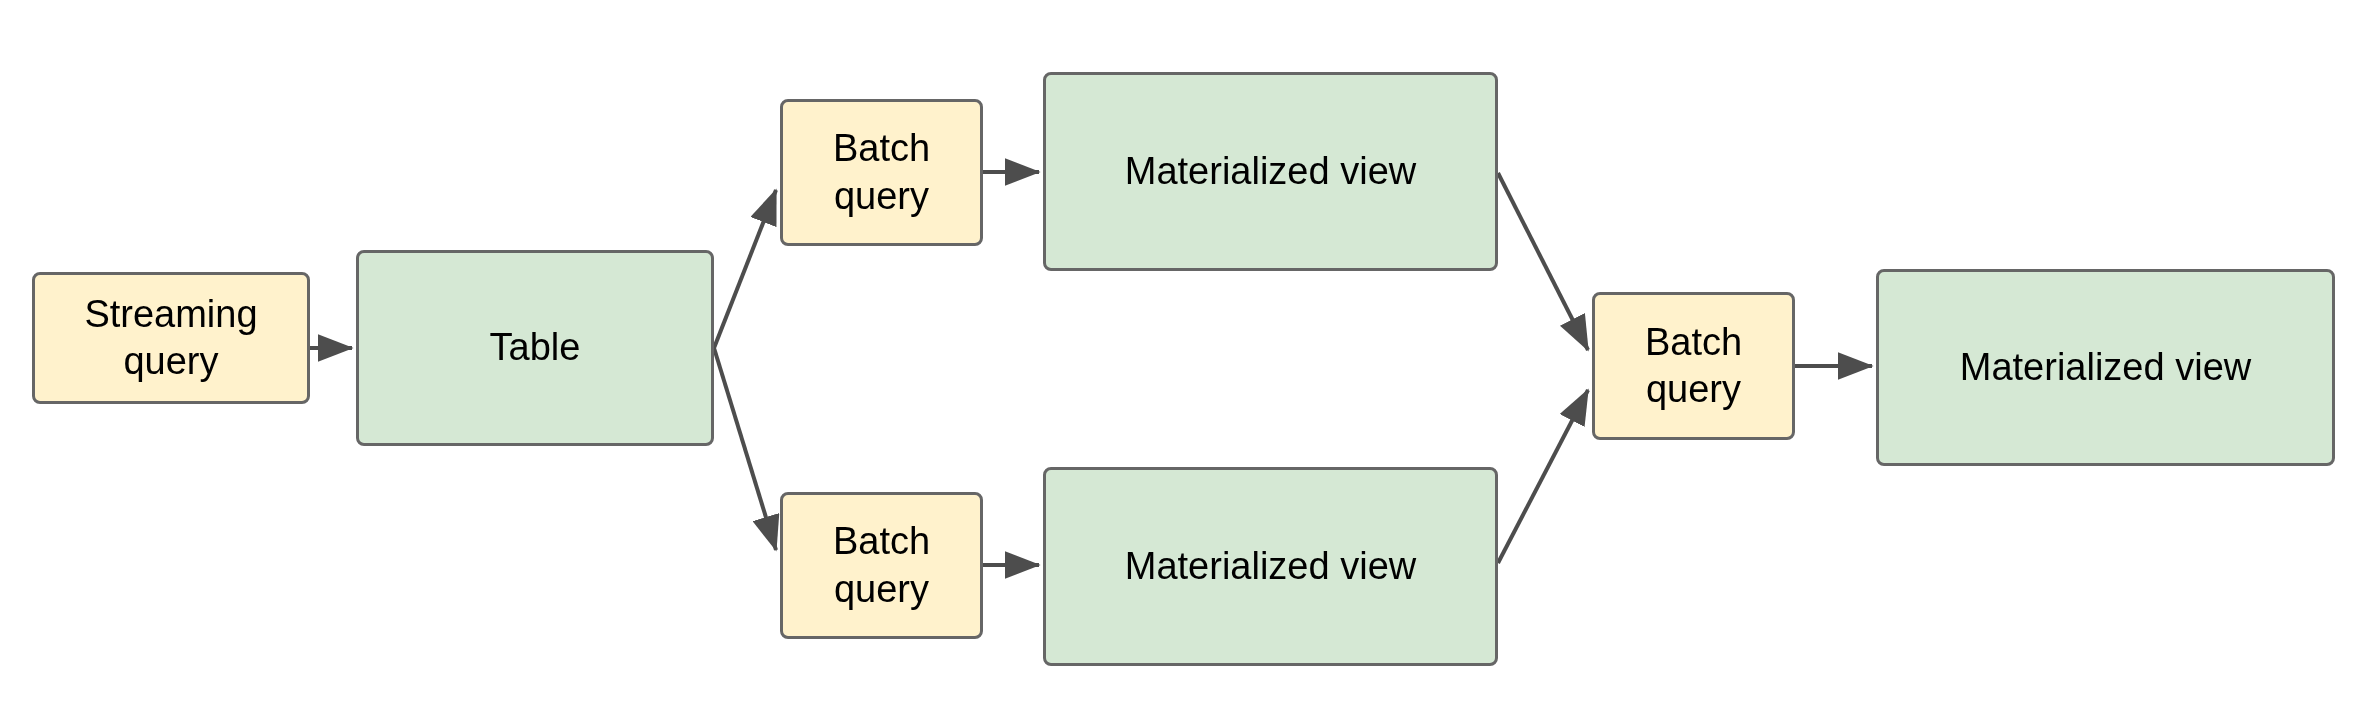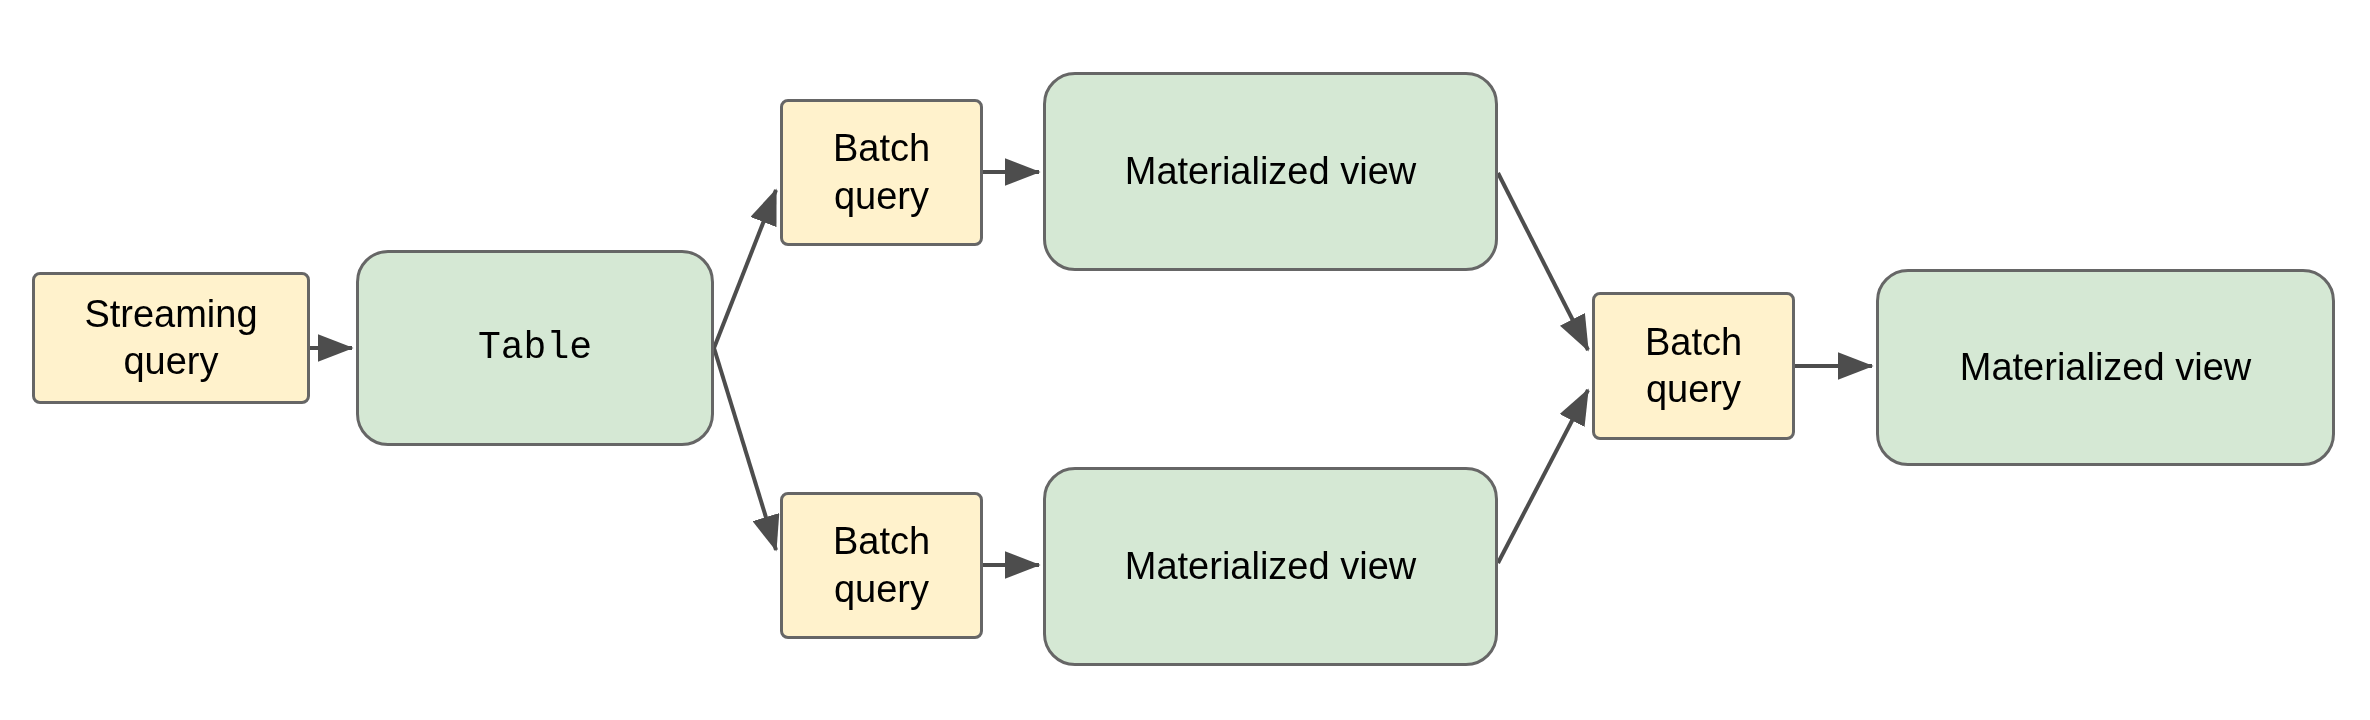--- a/index.html
+++ b/index.html
@@ -39,21 +39,21 @@
     border: 3px solid #666666;
     white-space: pre-line;
     z-index: 2;
   }
   .node.process {
     background: #fff2cc;
     border-radius: 8px;
   }
   .node.store {
     background: #d5e8d4;
-    border-radius: 32px;
+    border-radius: 8px;
   }
 </style>
 </head>
 <body>
 
 <div id="diagram-canvas">
 
   <svg id="edge-layer" viewBox="0 0 2370 720" width="2370" height="720" xmlns="http://www.w3.org/2000/svg">
     <defs>
       <marker id="arrowhead" markerWidth="9" markerHeight="7" refX="8.6" refY="3.5" orient="auto" markerUnits="strokeWidth">
@@ -76,21 +76,21 @@
     <line x1="1498" y1="563" x2="1588" y2="390" stroke="#4d4d4d" stroke-width="4" marker-end="url(#arrowhead)"></line>
 
     <line x1="1795" y1="366" x2="1872" y2="366" stroke="#4d4d4d" stroke-width="4" marker-end="url(#arrowhead)"></line>
   </svg>
 
   <div class="node process" id="node-streaming-query" style="left:32px; top:272px; width:278px; height:132px;">
     <span>Streaming
 query</span>
   </div>
 
-  <div class="node store" id="node-table" style="left:356px; top:250px; width:358px; height:196px;font-family:Liberation Mono, monospace;">
+  <div class="node store" id="node-table" style="left:356px; top:250px; width:358px; height:196px;">
     <span>Table</span>
   </div>
 
   <div class="node process" id="node-batch-query-top" style="left:780px; top:99px; width:203px; height:147px;">
     <span>Batch
 query</span>
   </div>
 
   <div class="node store" id="node-materialized-view-top" style="left:1043px; top:72px; width:455px; height:199px;">
     <span>Materialized view</span>

